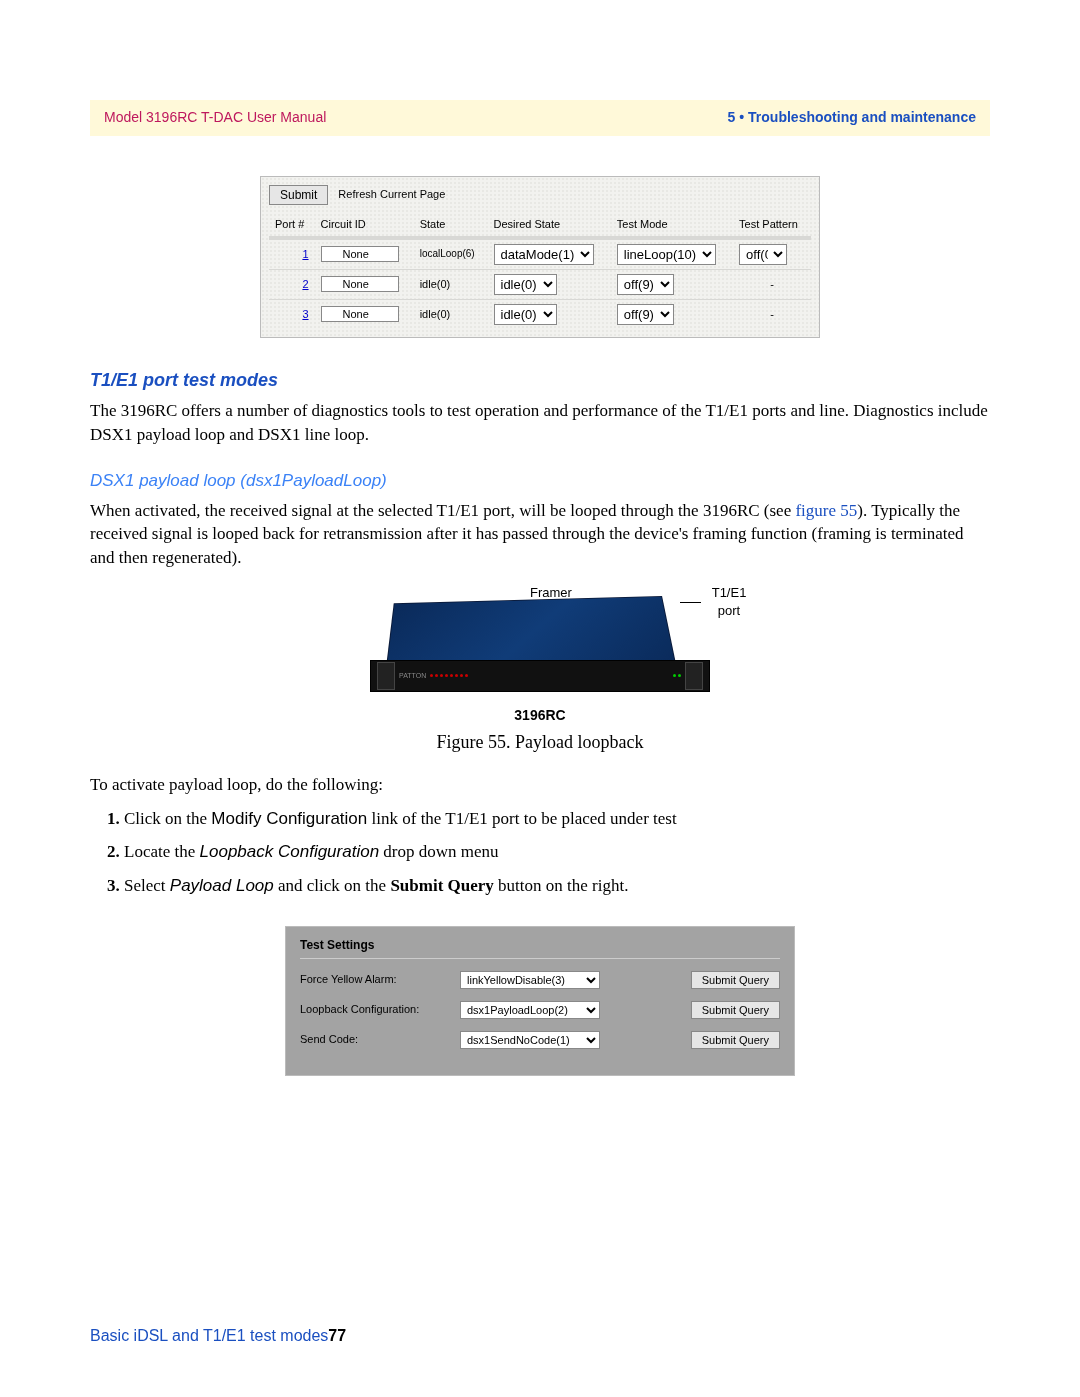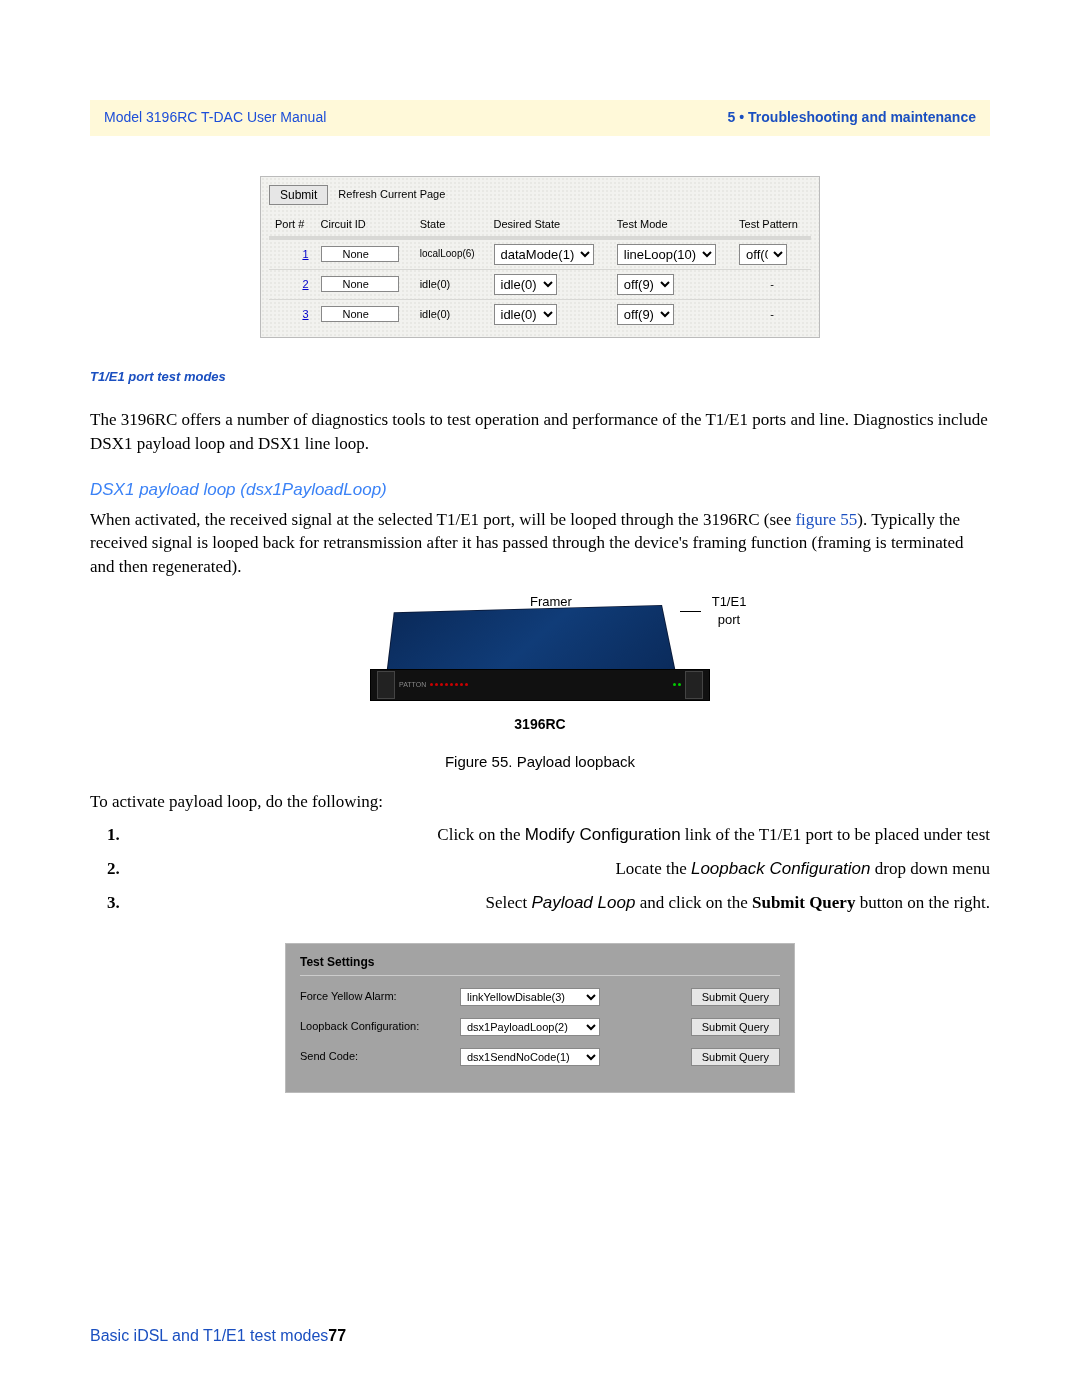--- a/index.html
+++ b/index.html
@@ -20,21 +20,21 @@
   .header-bar {
     background: #FFF9D9;
     padding: 8px 14px;
     display: flex;
     justify-content: space-between;
     align-items: center;
     margin-bottom: 40px;
     font-family: Arial, Helvetica, sans-serif;
     font-size: 14px;
   }
-  .header-left { color: #1d4ed8; }
+  .header-left { color: #be185d; }
   .header-right { color: #1a4fc0; font-weight: bold; }
   .screenshot-box {
     background: #f2f2ef;
     border: 1px solid #bbb;
     margin: 0 auto 30px auto;
     width: 560px;
     padding: 8px;
     font-family: Arial, Helvetica, sans-serif;
     font-size: 12px;
     color: #000;
@@ -81,22 +81,22 @@
     padding: 1px 2px;
     font-size: 13px;
     font-family: Arial, Helvetica, sans-serif;
   }
   .port-link { color: #0000cc; text-decoration: underline; }
   .section-h3 {
     color: #1a4fc0;
     font-family: Arial, Helvetica, sans-serif;
     font-weight: bold;
     font-style: italic;
-    font-size: 13px;
-    margin-bottom: 22px;
+    font-size: 18px;
+    margin-bottom: 6px;
   }
   .body-p { margin-bottom: 14px; font-size: 17px; }
   .sub-h {
     font-style: italic;
     font-family: Arial, Helvetica, sans-serif;
     font-size: 17px;
     margin-top: 22px;
     margin-bottom: 6px;
     color: #3b82f6;
   }
@@ -151,27 +151,27 @@
     align-items: center;
   }
   .callout .line { height:1px; background:#000; }
   .model-label {
     font-family: Arial, Helvetica, sans-serif;
     font-weight: bold;
     font-size: 14px;
     margin-top: 6px;
   }
   .fig-caption {
-    font-family: Liberation Sans, sans-serif;
-    font-size: 15px;
-    margin-top: 16px;
+    font-family: Liberation Serif, serif;
+    font-size: 18px;
+    margin-top: 4px;
   }
   .inst-p { font-size: 17px; margin-bottom: 10px; }
   ol.steps { list-style: decimal; margin-left: 34px; font-size: 17px; }
-  ol.steps li { margin-bottom: 10px; text-align: right; }
+  ol.steps li { margin-bottom: 10px; }
   .sans { font-family: Arial, Helvetica, sans-serif; }
   .bold { font-weight: bold; }
   .ital { font-style: italic; }
   .ts-box {
     width: 510px;
     margin: 28px auto 0 auto;
     background: #a3a3a3;
     border: 1px solid #bbb;
     padding: 10px 14px 14px 14px;
     font-family: Arial, Helvetica, sans-serif;

